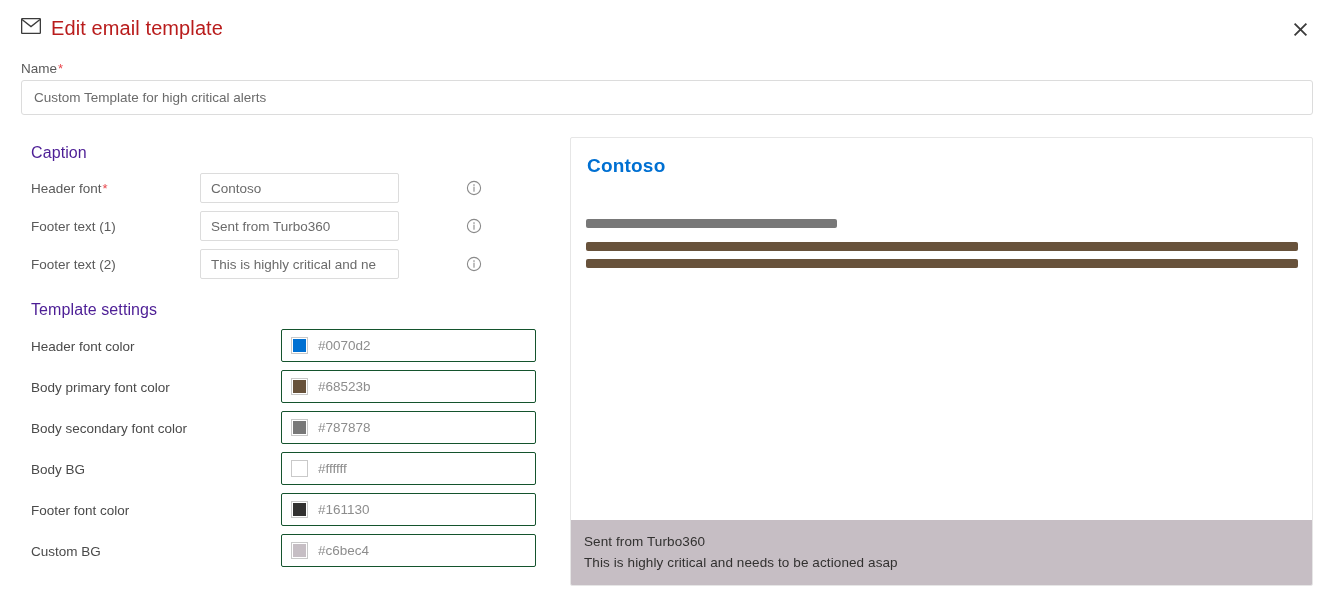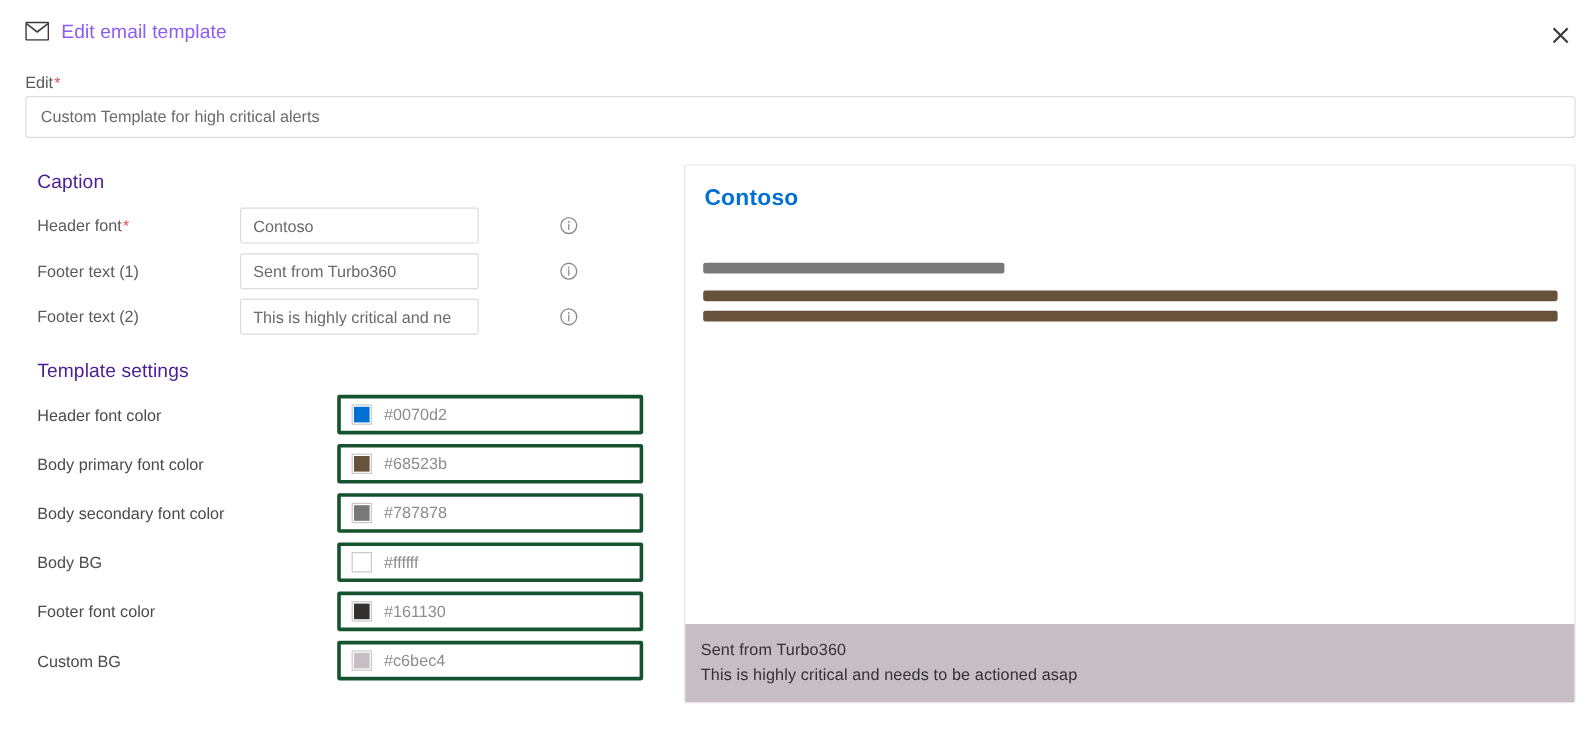--- a/index.html
+++ b/index.html
@@ -34,22 +34,22 @@
     gap: 10px;
     margin-left: 21px;
   }
   .mail-icon {
     width: 20px; height: 20px;
     display: block;
     color: #3b3b3b;
     flex: none;
   }
   .dlg-title {
-    font-size: 16px;
-    color: #8b5cf6;
+    font-size: 20px;
+    color: #b91c1c;
     letter-spacing: .1px;
     white-space: nowrap;
   }
   .close-btn {
     position: absolute;
     right: 12px; top: 13px;
     width: 32px; height: 32px;
     display: flex;
     align-items: center;
     justify-content: center;
@@ -137,21 +137,21 @@
     left: 31px; top: 50%;
     transform: translateY(-50%);
     font-size: 13.5px;
     color: #4a4a4a;
     white-space: nowrap;
   }
   .color-field {
     position: absolute;
     left: 281px; top: 0;
     width: 255px; height: 33px;
-    border: 3px solid #14532d;
+    border: 1px solid #14532d;
     border-radius: 2px;
     background: #fff;
     display: flex;
     align-items: center;
     cursor: pointer;
   }
   .swatch-outer {
     width: 17px; height: 17px;
     margin-left: 9px;
     border: 1px solid #c9c9c9;
@@ -221,21 +221,21 @@
       <span class="dlg-title">Edit email template</span>
     </div>
     <button class="close-btn">
       <svg viewBox="0 0 14 14" fill="none" stroke="currentColor" stroke-width="1.7">
         <path d="M1.5 1.5 L12.5 12.5 M12.5 1.5 L1.5 12.5"></path>
       </svg>
     </button>
   </div>
 
   <div class="name-label">
-    <span>Edit</span><span class="req">*</span>
+    <span>Name</span><span class="req">*</span>
   </div>
   <input class="name-input" value="Custom Template for high critical alerts" placeholder="Name" style="">
 
   <div class="left-col">
 
     <div class="section-title" id="caption-title">Caption</div>
 
     <div class="cap-row" style="top:43px">
       <div class="cap-label">
         <span>Header font</span><span class="req">*</span>

